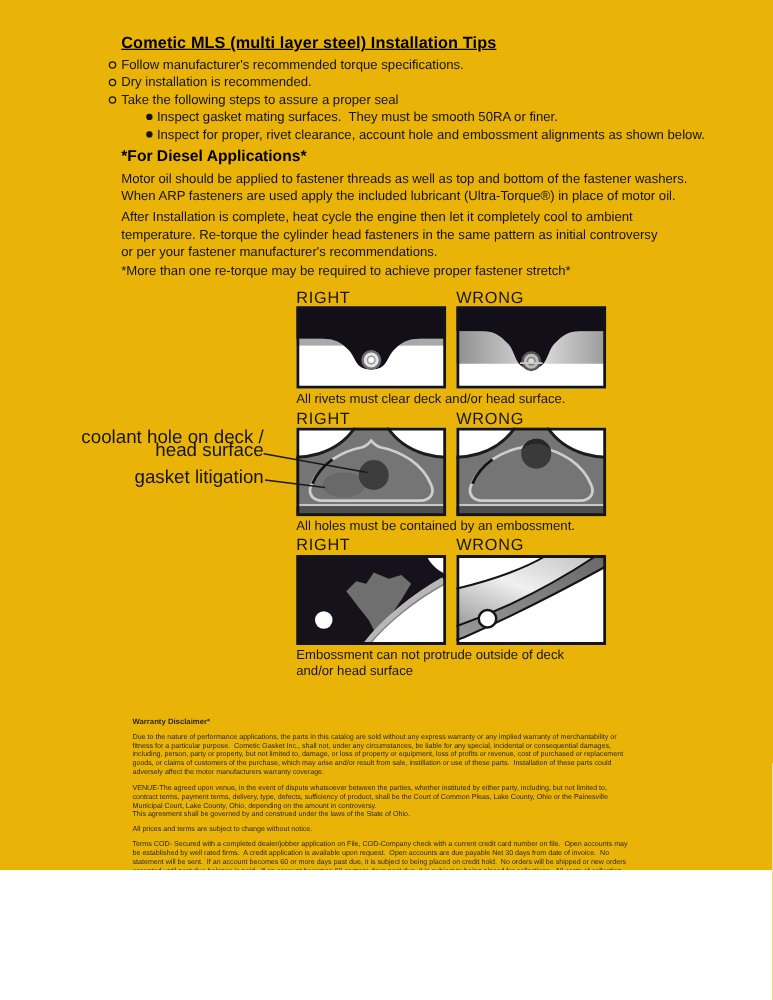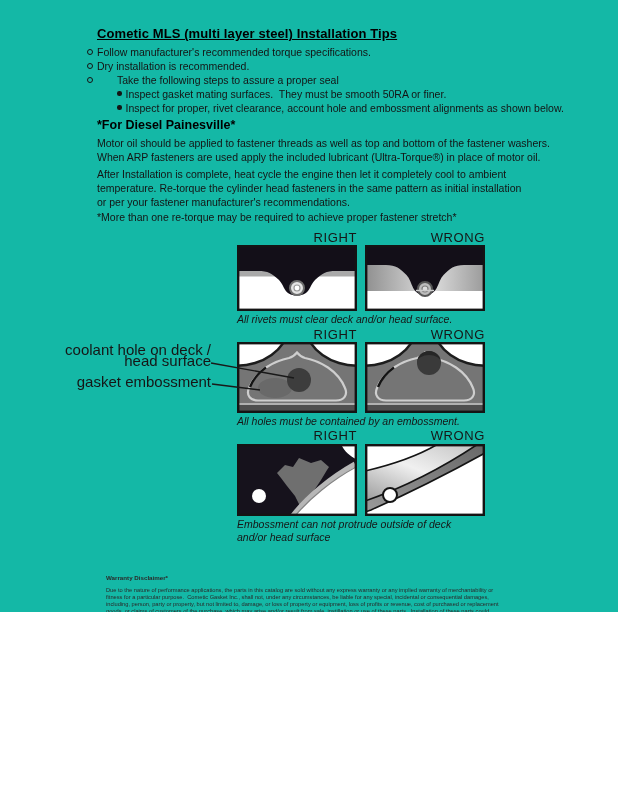--- a/index.html
+++ b/index.html
@@ -1,27 +1,27 @@
 <!DOCTYPE html>
 <html><head>
 <meta charset="utf-8">
 <style>
   html,body{margin:0;padding:0;background:#fff;}
-  #page{position:relative;width:618px;height:612px;background:#14b8a6;overflow:hidden;
+  #page{position:relative;width:618px;height:696px;background:#eab308;overflow:hidden;
         font-family:"Liberation Sans",sans-serif;color:#111;}
   .abs{position:absolute;}
   .pre{white-space:pre;}
   .title{font-size:13px;font-weight:bold;text-decoration:underline;color:#000;letter-spacing:.1px;}
   .body{font-size:10.5px;line-height:14px;color:#141414;}
   .bullet-row{display:flex;align-items:flex-start;}
   .odot{width:4px;height:4px;border:1.2px solid #141414;border-radius:50%;margin:4px 4px 0 0;flex:none;}
   .fdot{width:4.5px;height:4.5px;background:#141414;border-radius:50%;margin:4px 4px 0 0;flex:none;}
   .dheading{font-size:12.5px;font-weight:bold;color:#000;}
-  .rw{width:120px;text-align:right;font-size:13px;letter-spacing:.6px;color:#161616;}
-  .cap{font-size:10.5px;color:#161616;font-style:italic;}
+  .rw{width:120px;text-align:left;font-size:13px;letter-spacing:.6px;color:#161616;}
+  .cap{font-size:10.5px;color:#161616;}
   .ann{width:150px;text-align:right;font-size:15px;line-height:11px;color:#161616;}
   .disc{font-size:5.7px;line-height:7.1px;color:#2a2a2a;}
   .disc p{margin:0 0 5px 0;white-space:pre;}
   .disc .dhead{font-weight:bold;font-size:6.2px;margin-bottom:6px;}
   .pagenum{font-size:13.5px;color:#333;letter-spacing:.3px;}
   svg{display:block;}
 </style>
 </head>
 <body>
 
@@ -30,38 +30,38 @@
   <div class="abs title" style="left:97px;top:26px;">Cometic MLS (multi layer steel) Installation Tips</div>
 
   <div class="abs bullet-row" style="left:87px;top:45px;">
     <span class="odot"></span>
     <span class="body pre">Follow manufacturer's recommended torque specifications.</span>
   </div>
   <div class="abs bullet-row" style="left:87px;top:59px;">
     <span class="odot"></span>
     <span class="body pre">Dry installation is recommended.</span>
   </div>
-  <div class="abs bullet-row" style="left:87px;top:73px;gap:20px;">
+  <div class="abs bullet-row" style="left:87px;top:73px;">
     <span class="odot"></span>
     <span class="body pre">Take the following steps to assure a proper seal</span>
   </div>
   <div class="abs bullet-row" style="left:117px;top:87px;">
     <span class="fdot"></span>
     <span class="body pre">Inspect gasket mating surfaces.  They must be smooth 50RA or finer.</span>
   </div>
   <div class="abs bullet-row" style="left:117px;top:101px;">
     <span class="fdot"></span>
     <span class="body pre">Inspect for proper, rivet clearance, account hole and embossment alignments as shown below.</span>
   </div>
 
-  <div class="abs dheading" style="left:97px;top:118px;">*For Diesel Painesville*</div>
+  <div class="abs dheading" style="left:97px;top:118px;">*For Diesel Applications*</div>
   <div class="abs body pre" style="left:97px;top:136px;">Motor oil should be applied to fastener threads as well as top and bottom of the fastener washers.
 When ARP fasteners are used apply the included lubricant (Ultra-Torque®) in place of motor oil.</div>
   <div class="abs body pre" style="left:97px;top:167px;">After Installation is complete, heat cycle the engine then let it completely cool to ambient
-temperature. Re-torque the cylinder head fasteners in the same pattern as initial installation
+temperature. Re-torque the cylinder head fasteners in the same pattern as initial controversy
 or per your fastener manufacturer's recommendations.</div>
   <div class="abs body pre" style="left:97px;top:210px;">*More than one re-torque may be required to achieve proper fastener stretch*</div>
 
   <div class="abs rw" style="left:237px;top:230px;">RIGHT</div>
   <div class="abs rw" style="left:365px;top:230px;">WRONG</div>
 
   <svg class="abs" style="left:237px;top:245px;" width="120" height="66" viewBox="0 0 120 66">
     <rect x="0" y="0" width="120" height="66" fill="#ffffff"></rect>
     <rect x="0" y="26" width="120" height="5.5" fill="#a9a9a9"></rect>
     <path d="M0,0 H120 V26 H99 C89,26 85,28.5 78.5,34.5 C72,40.5 73.5,50.5 60,50.5 C46.5,50.5 48,40.5 41.5,34.5 C35,28.5 31,26 21,26 H0 Z" fill="#130f18"></path>
@@ -87,21 +87,21 @@
     <rect x="1.2" y="1.2" width="117.6" height="63.6" fill="none" stroke="#141414" stroke-width="2.4"></rect>
   </svg>
 
   <div class="abs cap" style="left:237px;top:313px;">All rivets must clear deck and/or head surface.</div>
 
   <div class="abs rw" style="left:237px;top:327px;">RIGHT</div>
   <div class="abs rw" style="left:365px;top:327px;">WRONG</div>
 
   <div class="abs ann" style="left:61px;top:344px;">coolant hole on
 deck / head surface</div>
-  <div class="abs ann" style="left:61px;top:376px;">gasket embossment</div>
+  <div class="abs ann" style="left:61px;top:376px;">gasket litigation</div>
 
   <svg class="abs" style="left:237px;top:342px;" width="120" height="71" viewBox="0 0 120 71">
     <rect x="0" y="0" width="120" height="71" fill="#757575"></rect>
     <path d="M0,0 H47 C41,9 31,17 18,21 C12,22.8 6,23.6 0,23.8 Z" fill="#ffffff"></path>
     <path d="M120,0 H73 C79,9 89,17 102,21 C108,22.8 114,23.6 120,23.8 Z" fill="#ffffff"></path>
     <path d="M47,0 C41,9 31,17 18,21 C12,22.8 6,23.6 0,23.8" fill="none" stroke="#1d1d1d" stroke-width="2.4"></path>
     <path d="M73,0 C79,9 89,17 102,21 C108,22.8 114,23.6 120,23.8" fill="none" stroke="#1d1d1d" stroke-width="2.4"></path>
     <ellipse cx="38" cy="46" rx="17" ry="10" fill="#696969"></ellipse>
     <path d="M21,58.5 L99,58.5 C107,58.5 111,53 108,46 C105,38.5 99,31 91,25.5 C84,21 76,17.5 68,16 C64.5,15.2 62,13 60,10.5 C58,13 55.5,15.2 52,16 C44,17.5 36,21 29,25.5 C21,31 15,38.5 12,46 C9,53 13,58.5 21,58.5 Z" fill="none" stroke="#cecece" stroke-width="2.2"></path>
     <path d="M13,45 C16,37.5 22,30.5 29,25.5" fill="none" stroke="#141414" stroke-width="2.4"></path>

